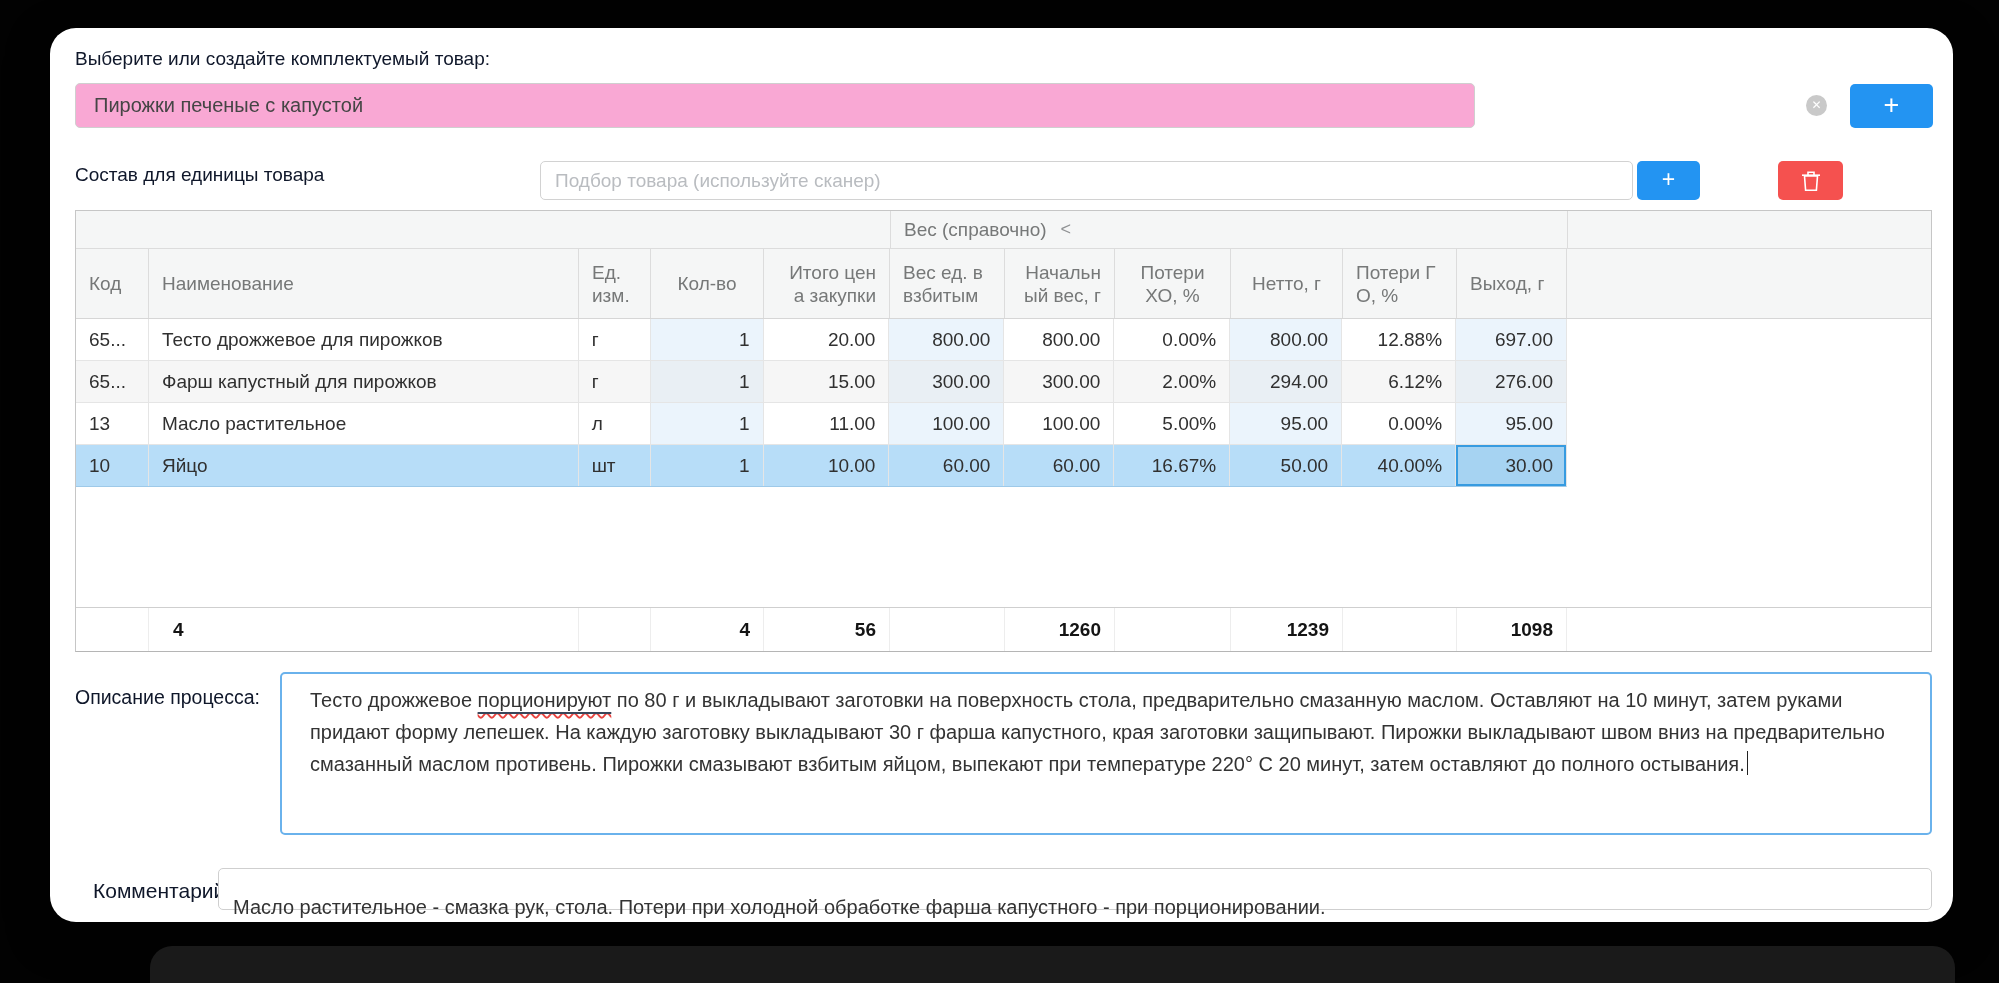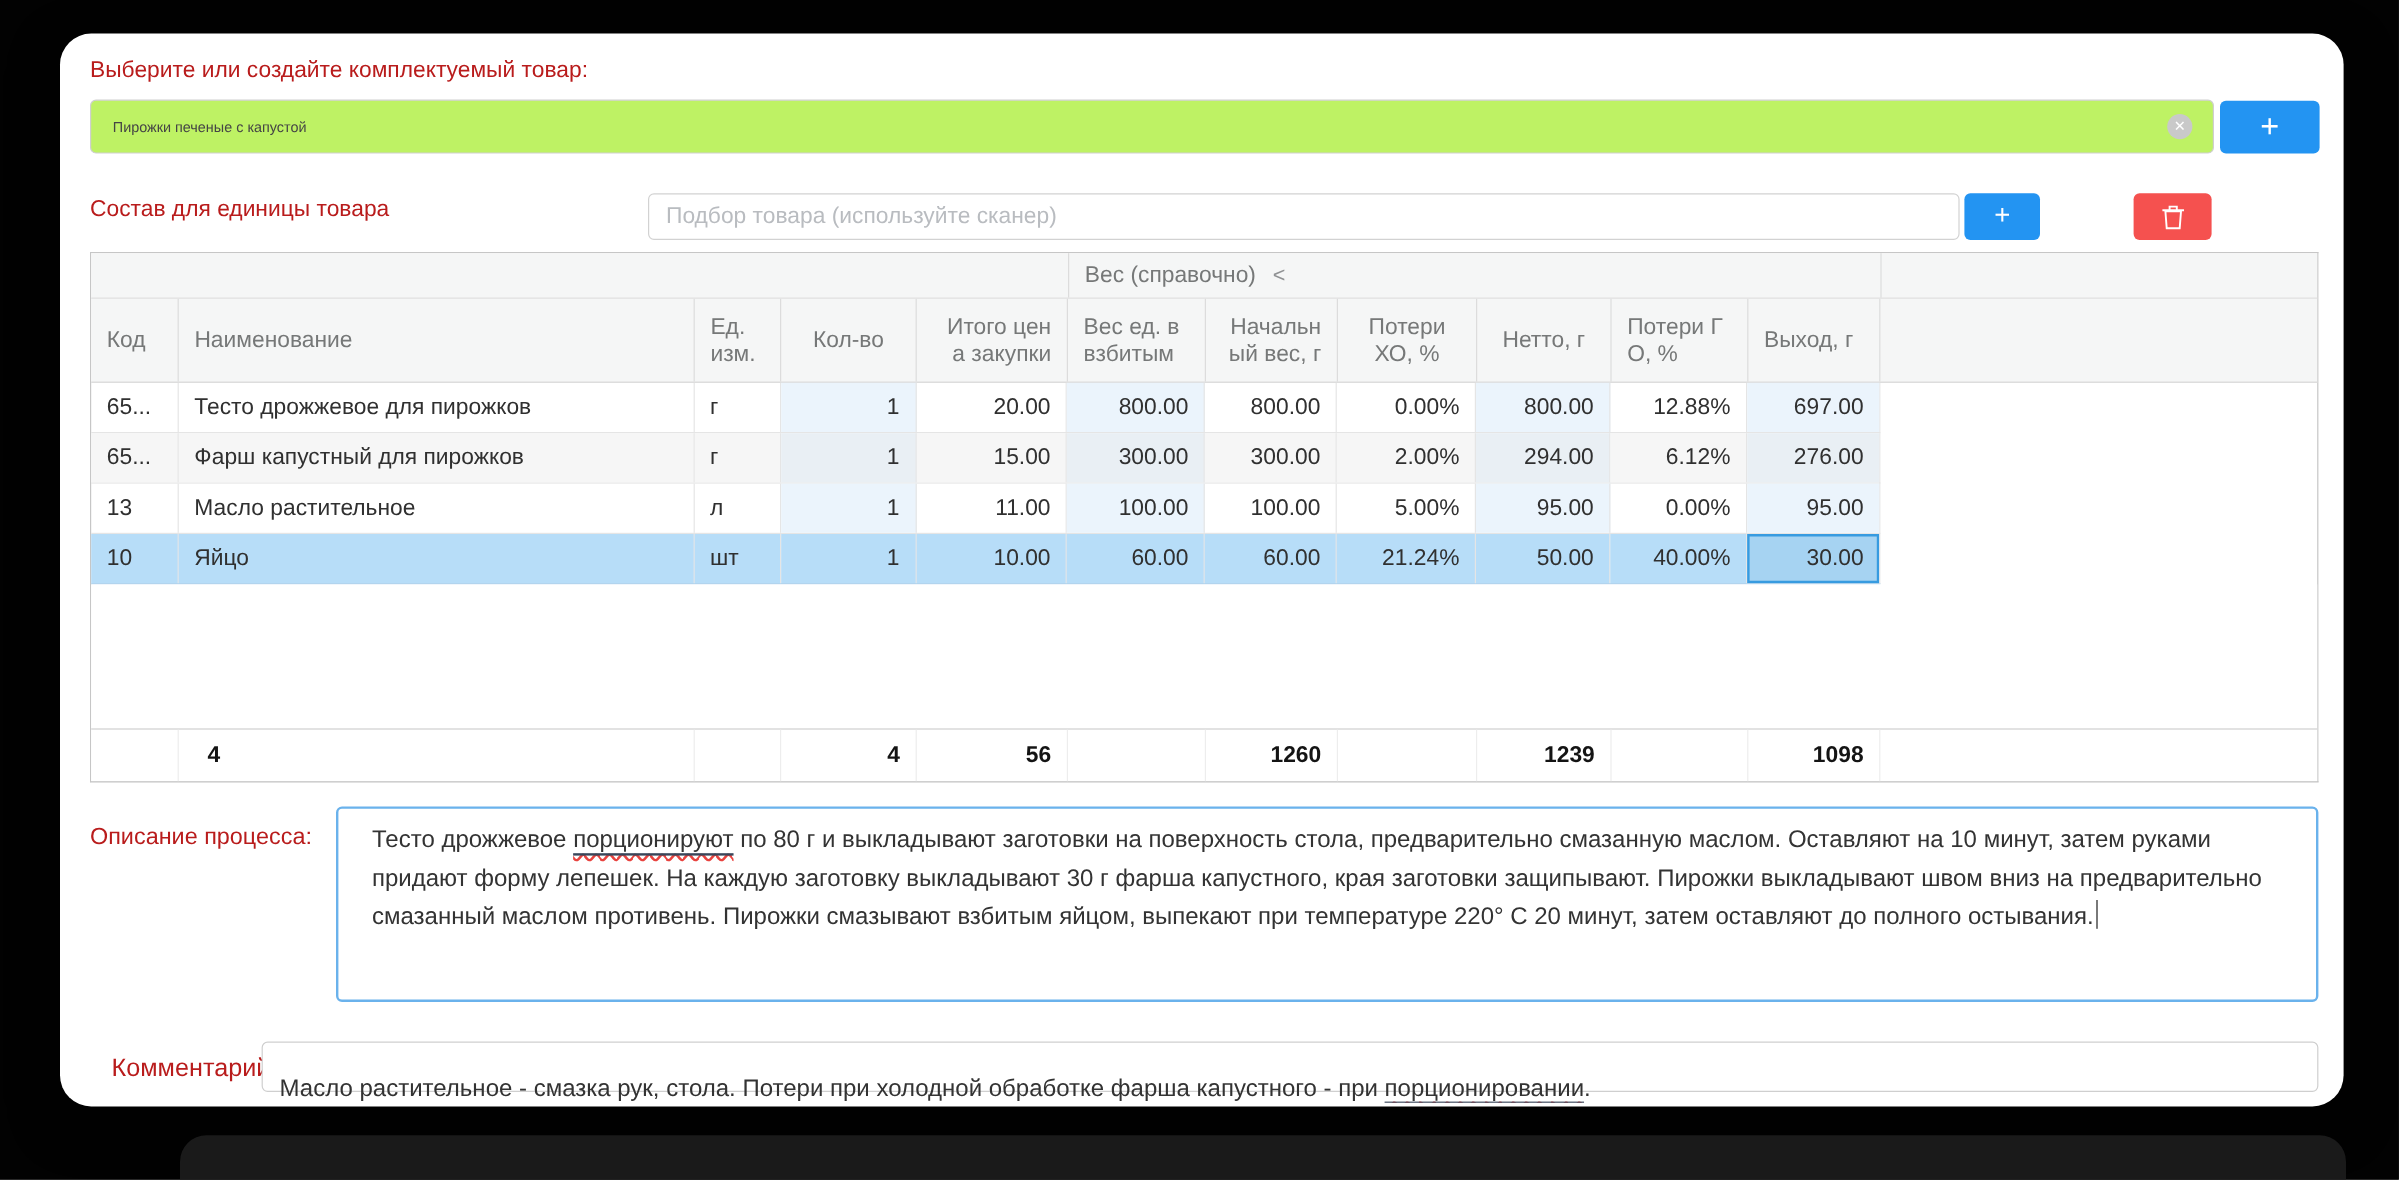--- a/index.html
+++ b/index.html
@@ -2,24 +2,24 @@
 <html><head>
 <meta charset="utf-8">
 <style>
   * { margin:0; padding:0; box-sizing:border-box; }
   html,body { width:1999px; height:983px; background:#020202; font-family:"Liberation Sans","DejaVu Sans",sans-serif; overflow:hidden; }
   body { position:relative; }
 
   .card { position:absolute; left:50px; top:28px; width:1903px; height:894px; background:#ffffff; border-radius:26px; box-shadow:0 14px 40px rgba(0,0,0,.55); }
   .under-card { position:absolute; left:150px; top:946px; width:1805px; height:40px; background:#1a1a1a; border-radius:22px 22px 0 0; }
 
-  .lbl { position:absolute; color:#b91c1c; font-size:19px; }
-
-  
-  .product-input { position:absolute; left:25px; top:55px; width:1770px; height:45px; border:1px solid #cfcfcf; border-radius:5px; background:#bef264; font-size:12px; color:#454545; padding:0 60px 0 18px; outline:none; font-family:inherit; }
+  .lbl { position:absolute; color:#0f172a; font-size:19px; }
+
+  
+  .product-input { position:absolute; left:25px; top:55px; width:1400px; height:45px; border:1px solid #cfcfcf; border-radius:5px; background:#f9a8d4; font-size:20px; color:#454545; padding:0 60px 0 18px; outline:none; font-family:inherit; }
   .clear-btn { position:absolute; left:1756px; top:67px; width:21px; height:21px; border-radius:50%; background:#c9c9c9; color:#ffffff; font-size:12px; line-height:21px; text-align:center; cursor:pointer; }
   .btn { position:absolute; display:flex; align-items:center; justify-content:center; border:none; border-radius:5px; cursor:pointer; color:#fff; font-family:inherit; }
   .btn-blue { background:#2394f2; }
   .btn-red { background:#f5514f; }
   .plus-glyph { font-size:27px; font-weight:400; line-height:1; transform:translateY(-1px); }
 
   
   .search-input { position:absolute; left:490px; top:133px; width:1093px; height:39px; border:1px solid #d2d2d2; border-radius:5px; font-size:19px; color:#454545; padding:14px 14px; outline:none; font-family:inherit; }
   .search-input::placeholder { color:#b9bcc0; }
 
@@ -174,21 +174,21 @@
       </div>
 
       <div class="d-row row-selected">
         <div class="dc c0">10</div>
         <div class="dc c1">Яйцо</div>
         <div class="dc c2">шт</div>
         <div class="dc c3 num tint">1</div>
         <div class="dc c4 num">10.00</div>
         <div class="dc c5 num tint">60.00</div>
         <div class="dc c6 num">60.00</div>
-        <div class="dc c7 num">21.24%</div>
+        <div class="dc c7 num">16.67%</div>
         <div class="dc c8 num tint">50.00</div>
         <div class="dc c9 num">40.00%</div>
         <div class="dc c10 num tint cell-focused">30.00</div>
       </div>
 
     </div>
 
     <div class="grid-spacer"></div>
 
     <div class="g-row foot-row">

